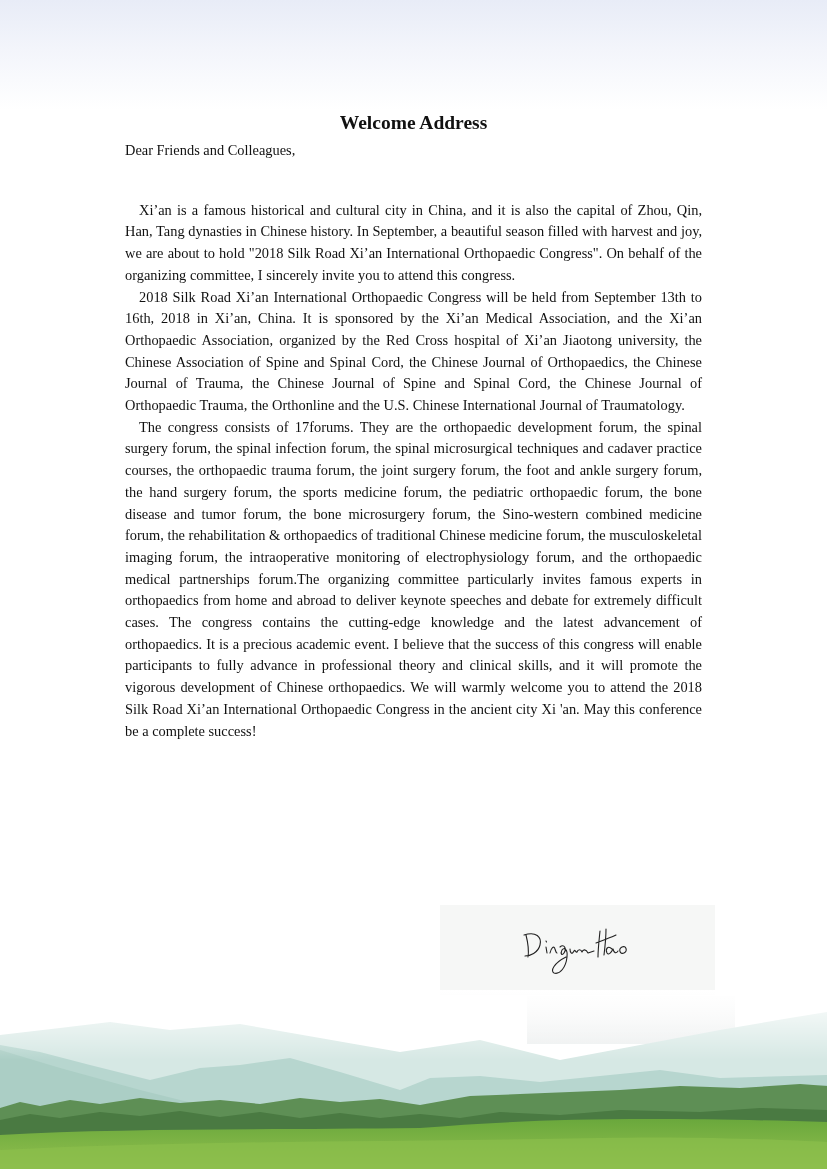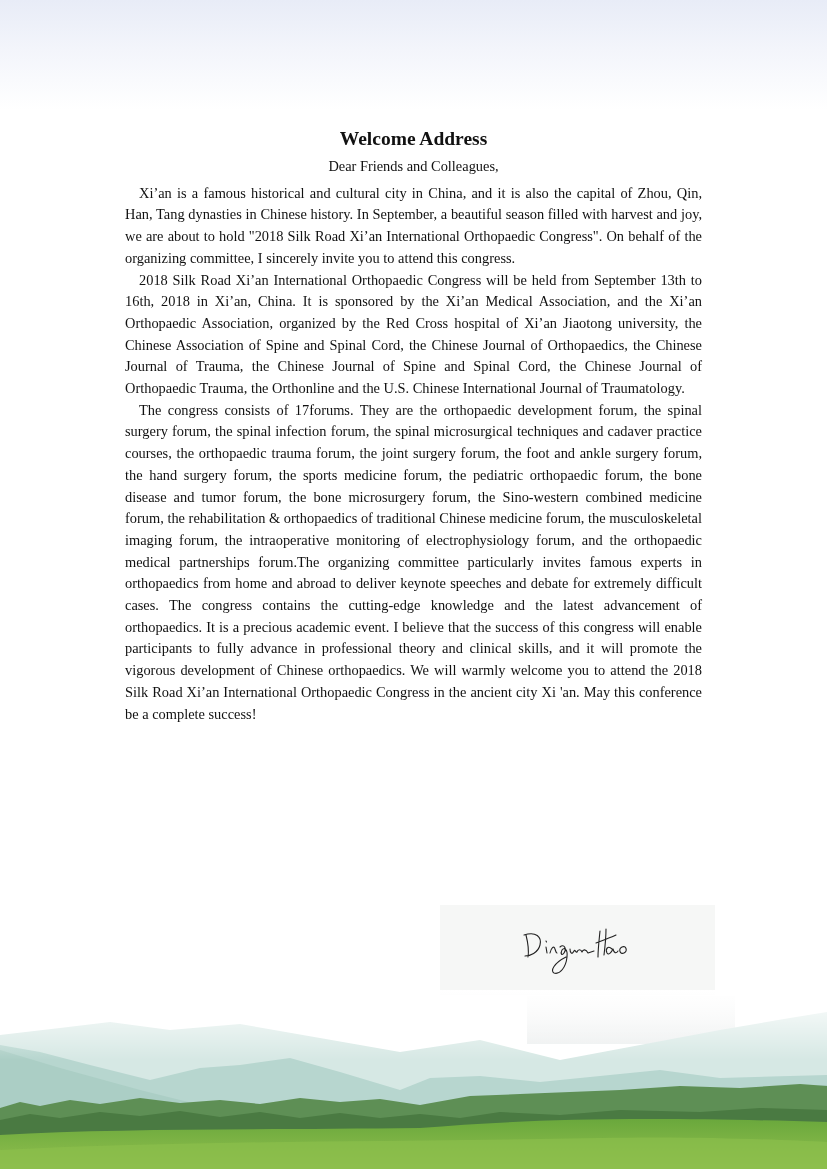--- a/index.html
+++ b/index.html
@@ -7,30 +7,30 @@
     width: 827px; height: 1169px; position: relative; overflow: hidden;
     background: #ffffff;
     font-family: "Liberation Serif", "DejaVu Serif", serif;
     color: #111;
   }
   .top-gradient {
     position: absolute; left: 0; top: 0; width: 827px; height: 110px;
     background: linear-gradient(to bottom, #e8ecf7 0%, #f3f5fb 45%, #ffffff 100%);
   }
   .page-content {
-    position: absolute; left: 125px; top: 124px; width: 577px;
+    position: absolute; left: 125px; top: 108px; width: 577px;
   }
   .title {
     text-align: center; font-weight: bold; font-size: 19.5px;
     margin: 0; line-height: 30px;
   }
   .salutation {
-    font-size: 14.4px; line-height: 21.7px; margin: 2px 0 0 0; text-align: center;
+    font-size: 14.4px; line-height: 21.7px; margin: 2px 0 0 0;
   }
-  .body-text { margin-top: 5px; }
+  .body-text { margin-top: 38px; }
   .para {
     font-size: 14.4px; line-height: 21.7px; text-align: justify;
     text-indent: 14px; margin: 0;
   }
   .signature-area {
     position: absolute; left: 440px; top: 905px; width: 275px; height: 90px;
     background: #f6f7f6;
   }
   .signature-area svg { position: absolute; left: 80px; top: 18px; }
   .sig-patch {

